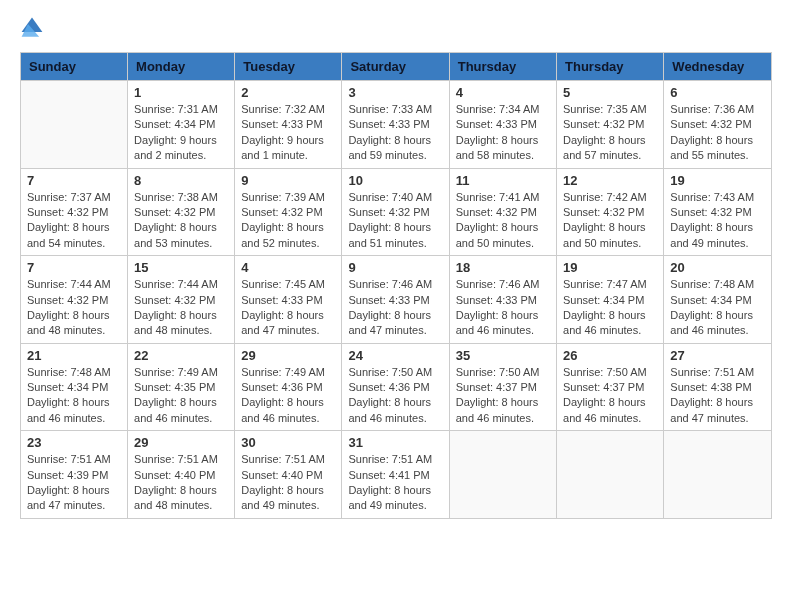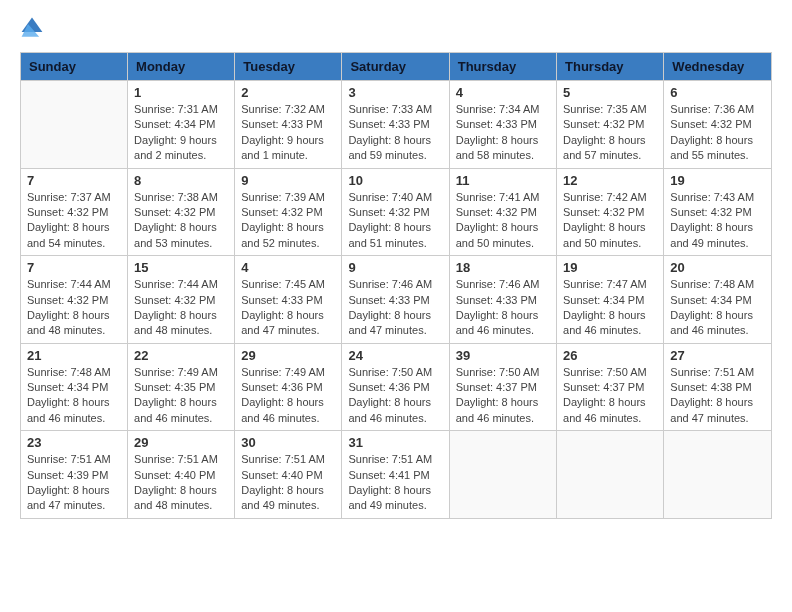--- a/index.html
+++ b/index.html
@@ -206,21 +206,21 @@
         </td>
         <td>
           <div class="day-number">29</div>
           <div class="day-info">Sunrise: 7:49 AM<br>Sunset: 4:36 PM<br>Daylight: 8 hours and 46 minutes.</div>
         </td>
         <td>
           <div class="day-number">24</div>
           <div class="day-info">Sunrise: 7:50 AM<br>Sunset: 4:36 PM<br>Daylight: 8 hours and 46 minutes.</div>
         </td>
         <td>
-          <div class="day-number">39</div>
+          <div class="day-number">35</div>
           <div class="day-info">Sunrise: 7:50 AM<br>Sunset: 4:37 PM<br>Daylight: 8 hours and 46 minutes.</div>
         </td>
         <td>
           <div class="day-number">26</div>
           <div class="day-info">Sunrise: 7:50 AM<br>Sunset: 4:37 PM<br>Daylight: 8 hours and 46 minutes.</div>
         </td>
         <td>
           <div class="day-number">27</div>
           <div class="day-info">Sunrise: 7:51 AM<br>Sunset: 4:38 PM<br>Daylight: 8 hours and 47 minutes.</div>
         </td>

